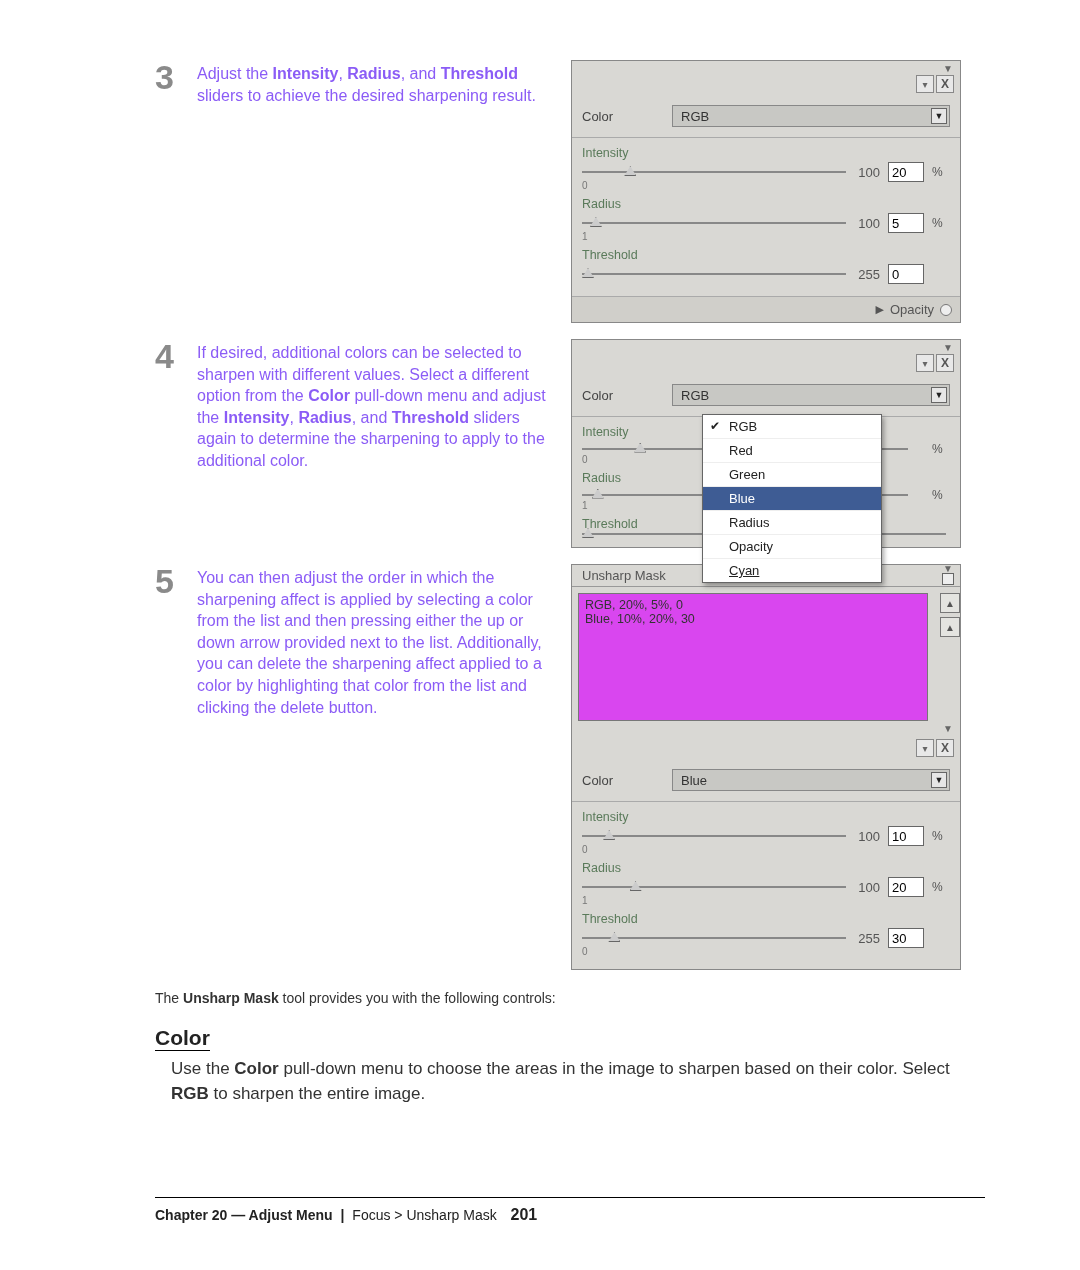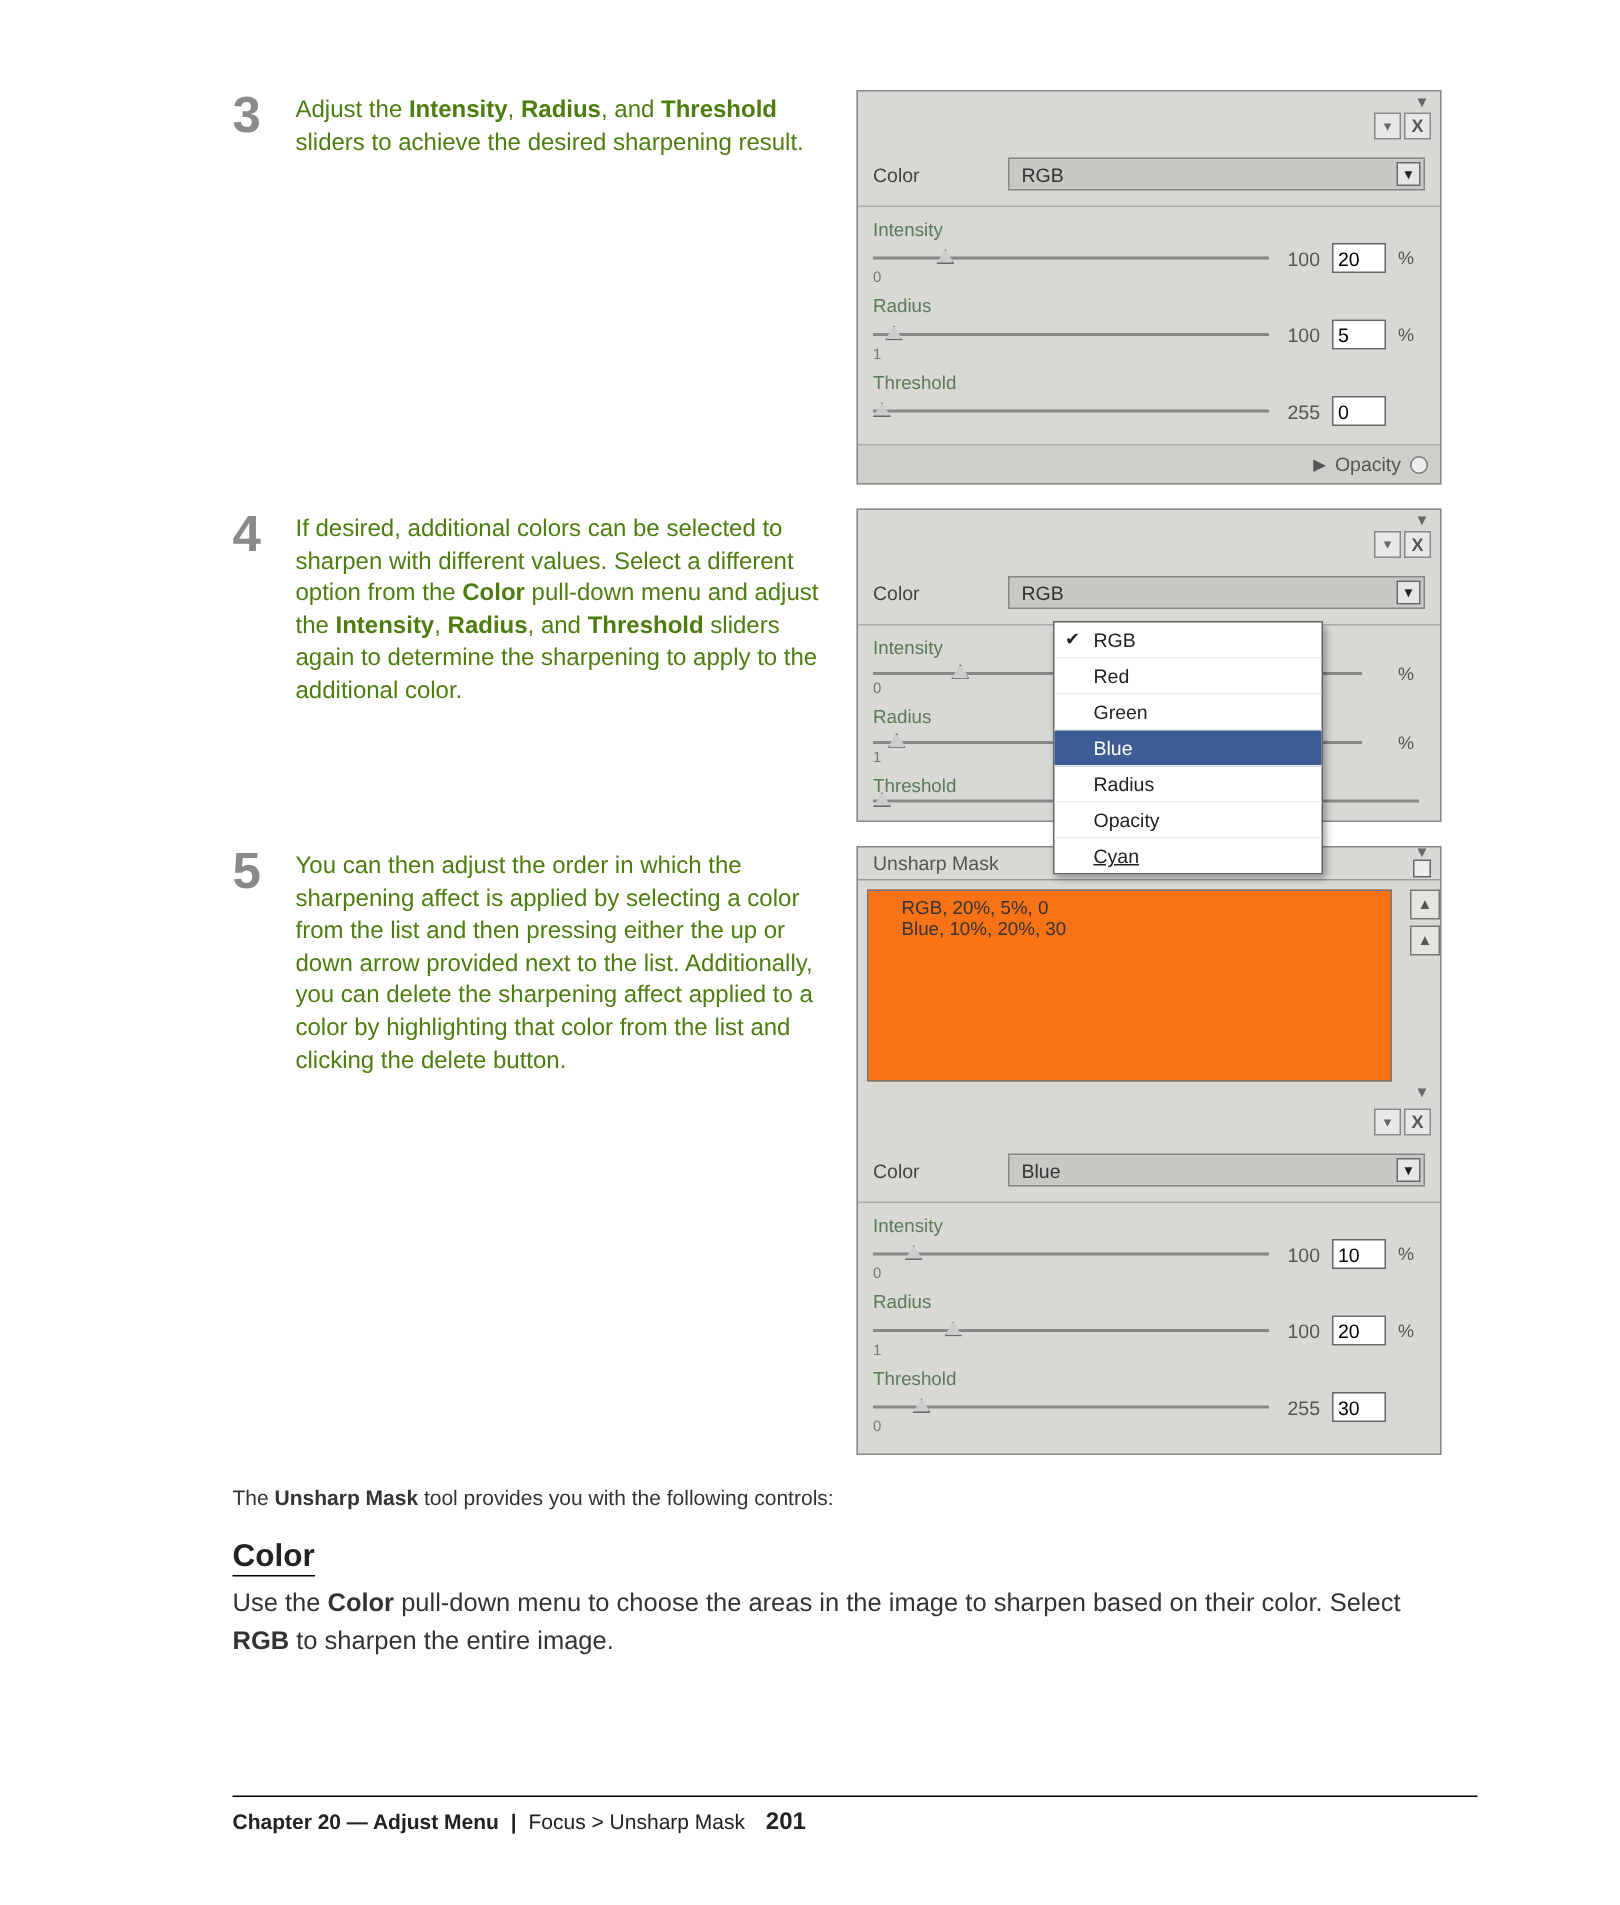--- a/index.html
+++ b/index.html
@@ -29,21 +29,21 @@
   }
   .step-row {
     display: flex;
     align-items: flex-start;
     gap: 16px;
   }
   .step-text {
     width: 358px;
     font-size: 16px;
     line-height: 1.35;
-    color: #4d7c0f;
+    color: #8b5cf6;
     padding-top: 3px;
   }
   .step-text b { font-weight: 700; }
   .panel {
     width: 390px;
     background: #d9d8d4;
     border: 1px solid #888;
     font-family: Tahoma, Arial, sans-serif;
     font-size: 13px;
     color: #555;
@@ -169,25 +169,25 @@
 
   
   .panel3-title {
     height: 22px;
     display: flex; align-items: center; justify-content: space-between;
     padding: 0 6px 0 10px;
     border-bottom: 1px solid #999;
     color: #555;
   }
   .listbox {
-    background: #f97316;
+    background: #d946ef;
     border: 1px solid #777;
     margin: 6px;
     height: 128px;
-    padding: 4px 22px;
+    padding: 4px 6px;
     font-size: 12.5px;
     color: #333;
     position: relative;
   }
   .list-side {
     position: absolute; right: -26px; top: 0; display: flex; flex-direction: column; gap: 4px;
   }
   .list-side .sq {
     width: 20px; height: 20px; border: 1px solid #777; background: #e4e4e0;
     display: flex; align-items: center; justify-content: center; font-size: 10px; color: #555;
@@ -209,20 +209,21 @@
     border-bottom: 1.5px solid #000;
     display: inline-block;
     padding-bottom: 0px;
   }
   .section-body {
     margin-top: 6px;
     font-size: 17px;
     color: #333;
     line-height: 1.45;
     max-width: 800px;
+    margin-left: 16px;
   }
 
   .footer {
     position: absolute;
     bottom: 46px;
     left: 155px;
     right: 95px;
     border-top: 1px solid #000;
     padding-top: 8px;
     font-size: 14px;

